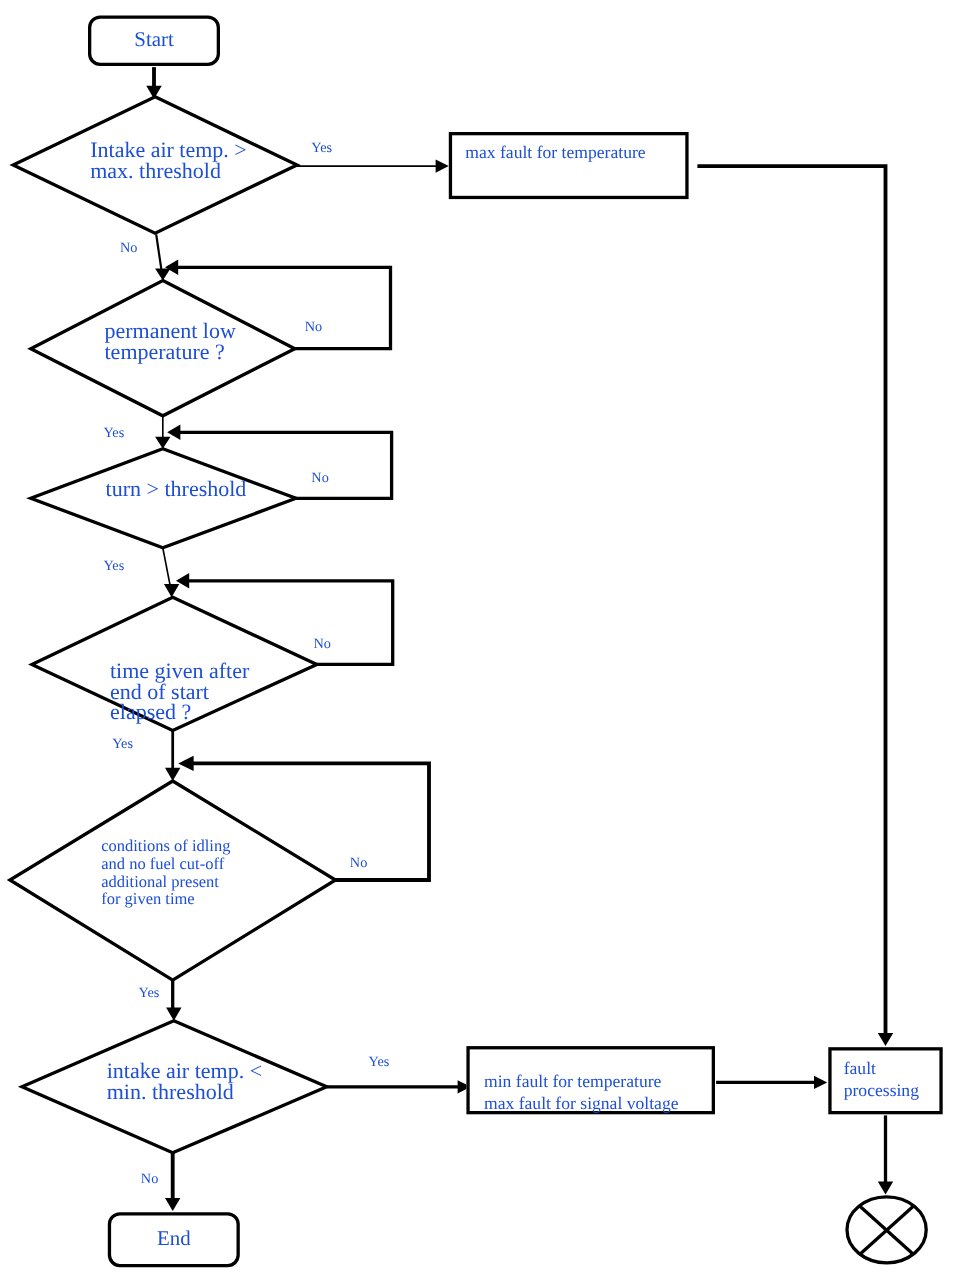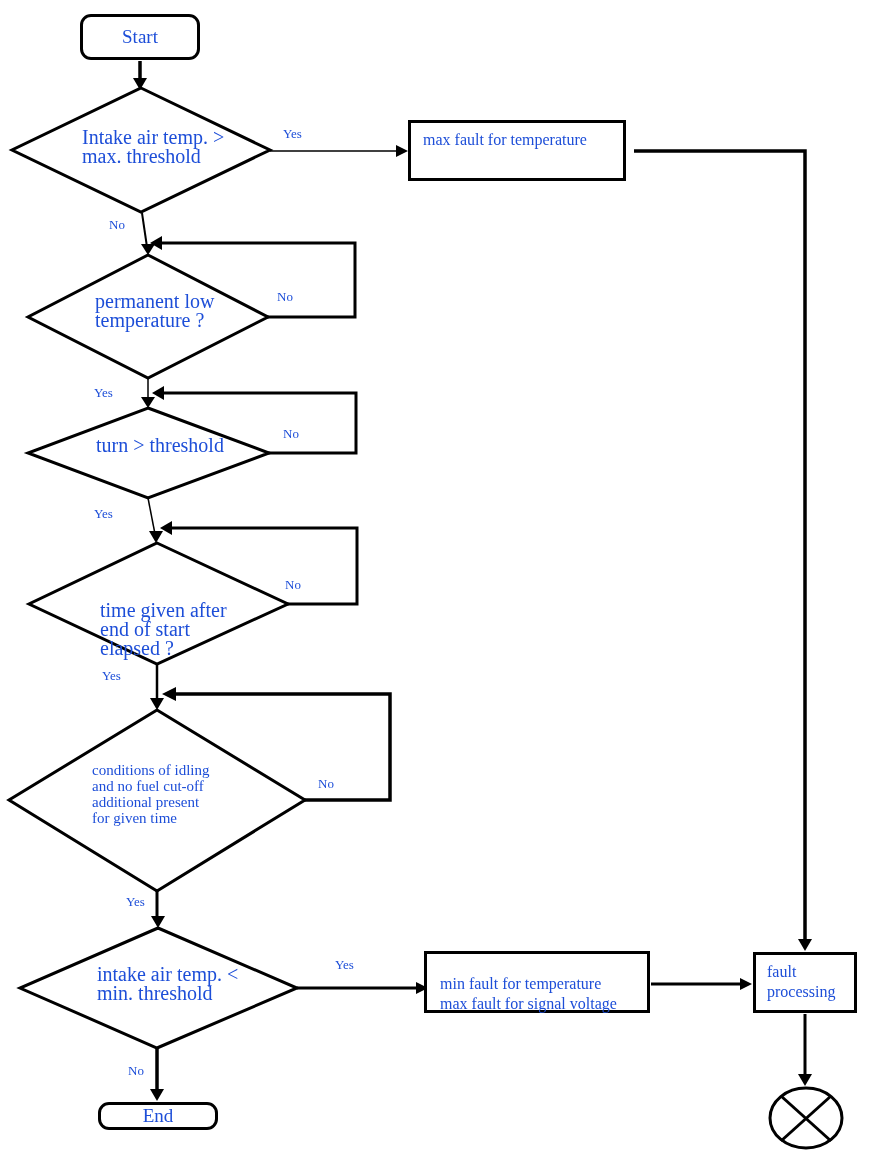--- a/index.html
+++ b/index.html
@@ -82,21 +82,21 @@
     <polygon class="shape" points="158,928 297,988 157,1048 20,988"></polygon>
 
     <ellipse cx="806" cy="1118" rx="36" ry="30" class="shape"></ellipse>
     <line x1="781" y1="1096" x2="831" y2="1141" stroke="#000" stroke-width="3"></line>
     <line x1="831" y1="1096" x2="781" y2="1141" stroke="#000" stroke-width="3"></line>
   </svg>
 
   <div class="node term" style="left:80px;top:14px;width:120px;height:46px;">
     <span>Start</span>
   </div>
-  <div class="node term" style="left:98px;top:1102px;width:120px;height:28px;">
+  <div class="node term" style="left:98px;top:1102px;width:120px;height:50px;">
     <span>End</span>
   </div>
 
   <div class="node proc" style="left:408px;top:120px;width:218px;height:61px;padding:7px 0 0 12px;">
     <div class="pline">max fault for temperature</div>
   </div>
   <div class="node proc" style="left:424px;top:951px;width:226px;height:62px;padding:20px 0 0 13px;">
     <div class="pline">min fault for temperature</div>
     <div class="pline">max fault for signal voltage</div>
   </div>

